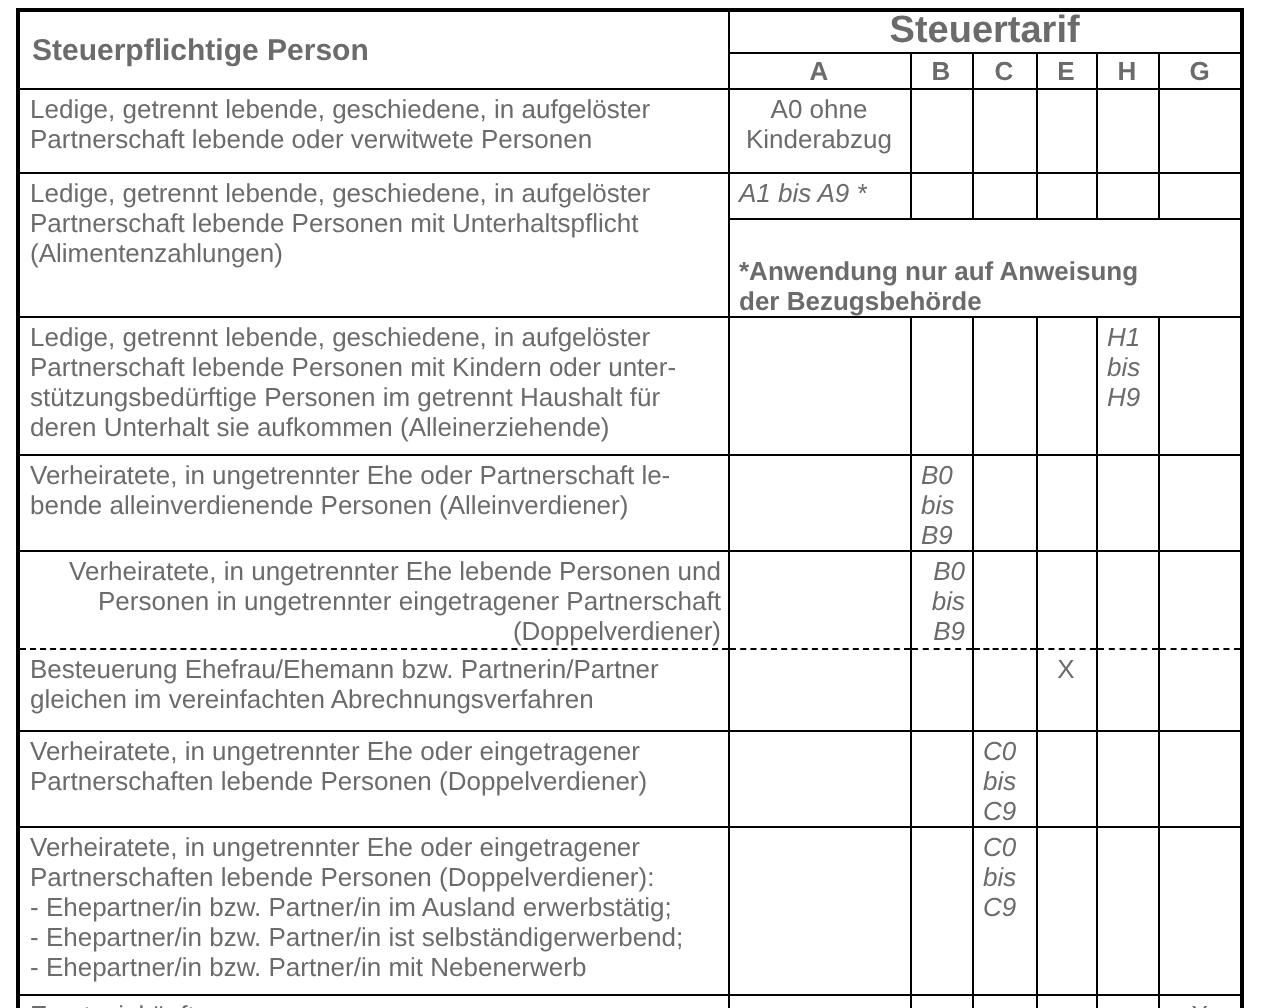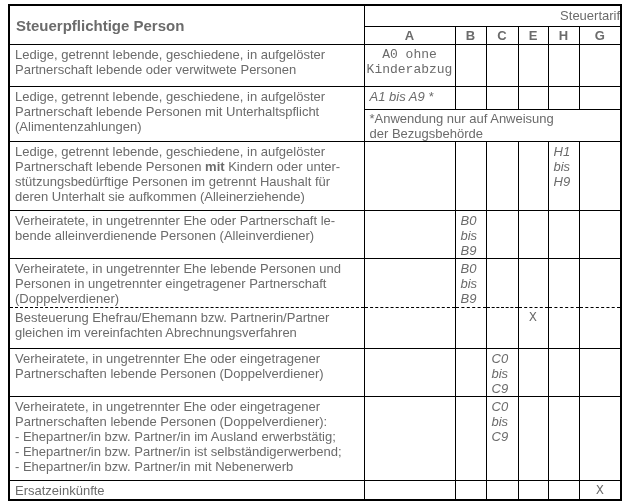--- a/index.html
+++ b/index.html
@@ -30,46 +30,46 @@
   }
   
   td.hd-person {
     vertical-align: middle;
     font-weight: bold;
     font-size: 15px;
     padding-left: 6px;
   }
   td.hd-tarif {
     vertical-align: middle;
-    text-align: right;
-    font-weight: normal;
-    font-size: 13px;
+    text-align: center;
+    font-weight: bold;
+    font-size: 19px;
     padding: 0;
   }
   td.hd-col {
     vertical-align: middle;
     text-align: center;
     font-weight: bold;
     font-size: 13px;
     padding: 0;
   }
-  td.ctr { text-align: center; padding-left: 2px; padding-right: 2px; font-family: Liberation Mono, monospace; }
+  td.ctr { text-align: center; padding-left: 2px; padding-right: 2px; }
   td.code { padding-left: 5px; font-style: italic; }
-  td.note-cell { padding-top: 1px; }
+  td.note-cell { padding-top: 18px; font-weight: bold; }
   tr.dashed td { border-bottom: 1px dashed #000000; }
-  .b { font-weight: bold; }
+  .b { font-weight: normal; }
   
   tr.h-tarif  { height: 21px; margin-left: 36px; }
   tr.h-cols   { height: 18px; }
   tr.r1       { height: 42px; }
   tr.r2a      { height: 23px; }
   tr.r2b      { height: 30px; }
   tr.r3       { height: 69px; }
   tr.r4       { height: 48px; }
-  tr.r5       { height: 49px; }
+  tr.r5       { height: 49px; text-align: right; }
   tr.r6       { height: 41px; }
   tr.r7       { height: 48px; }
   tr.r8       { height: 84px; }
   tr.r9       { height: 20px; }
 </style>
 </head>
 <body>
 
 <div class="page">
   <table class="tarif">

